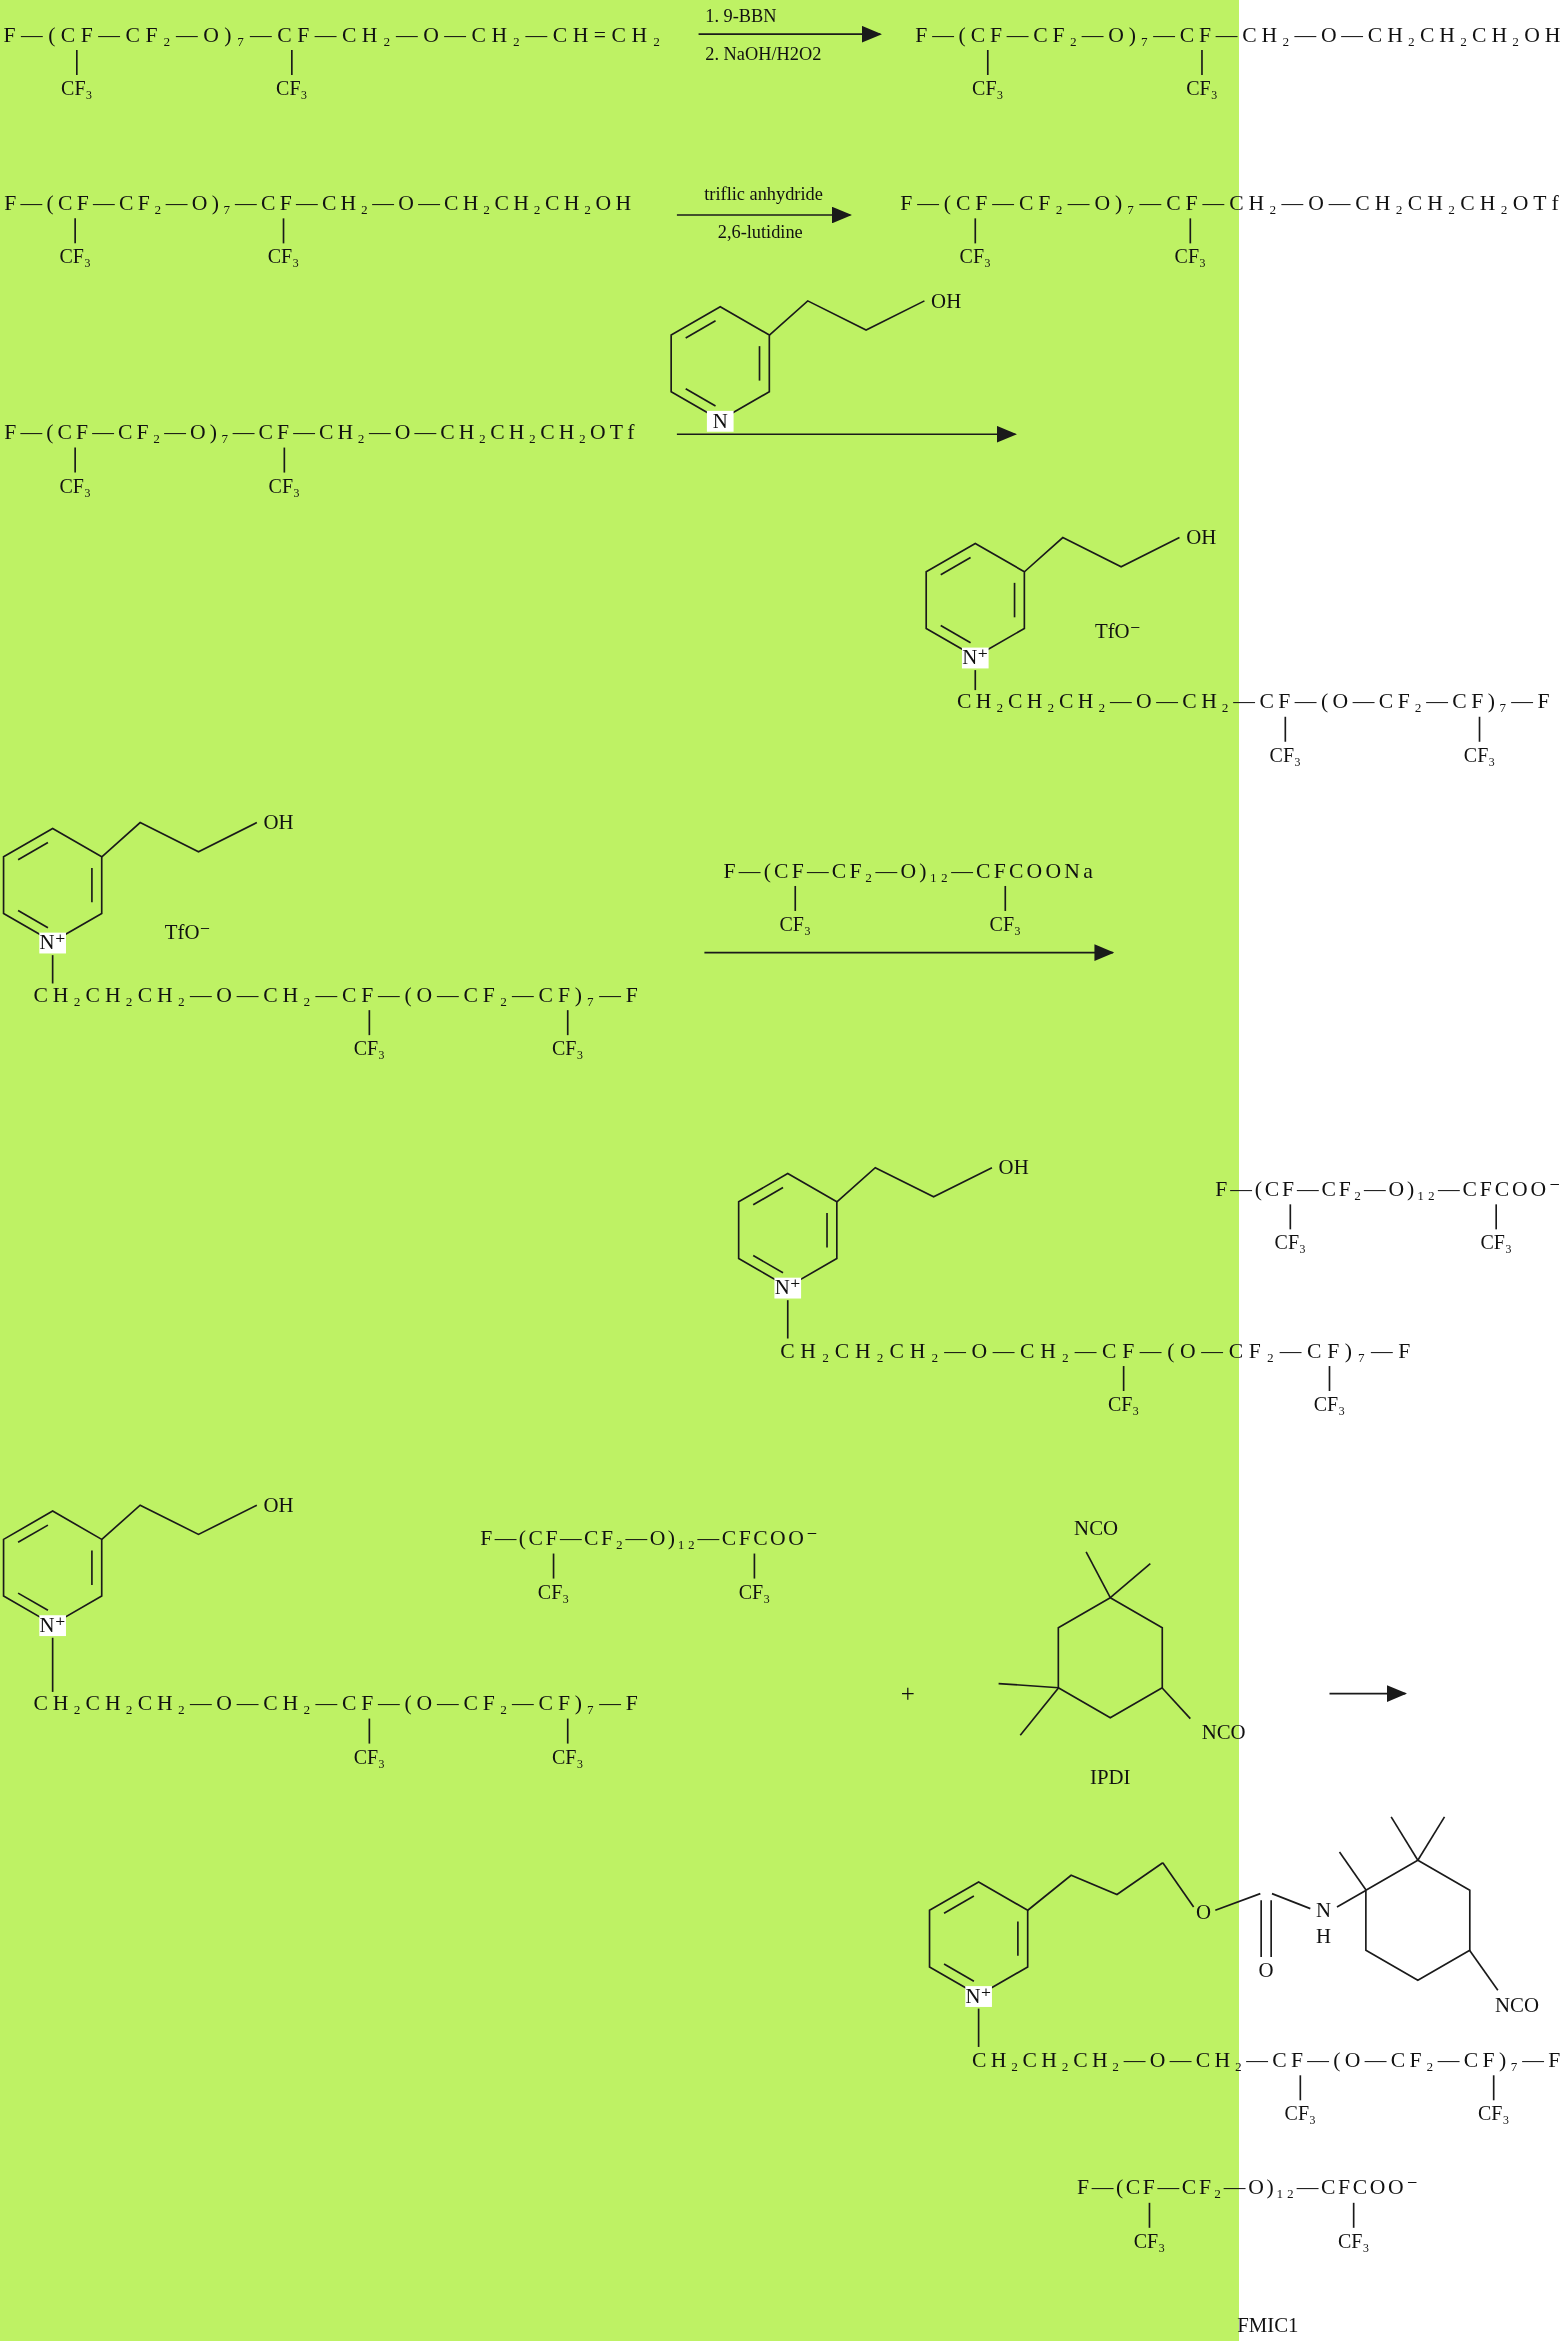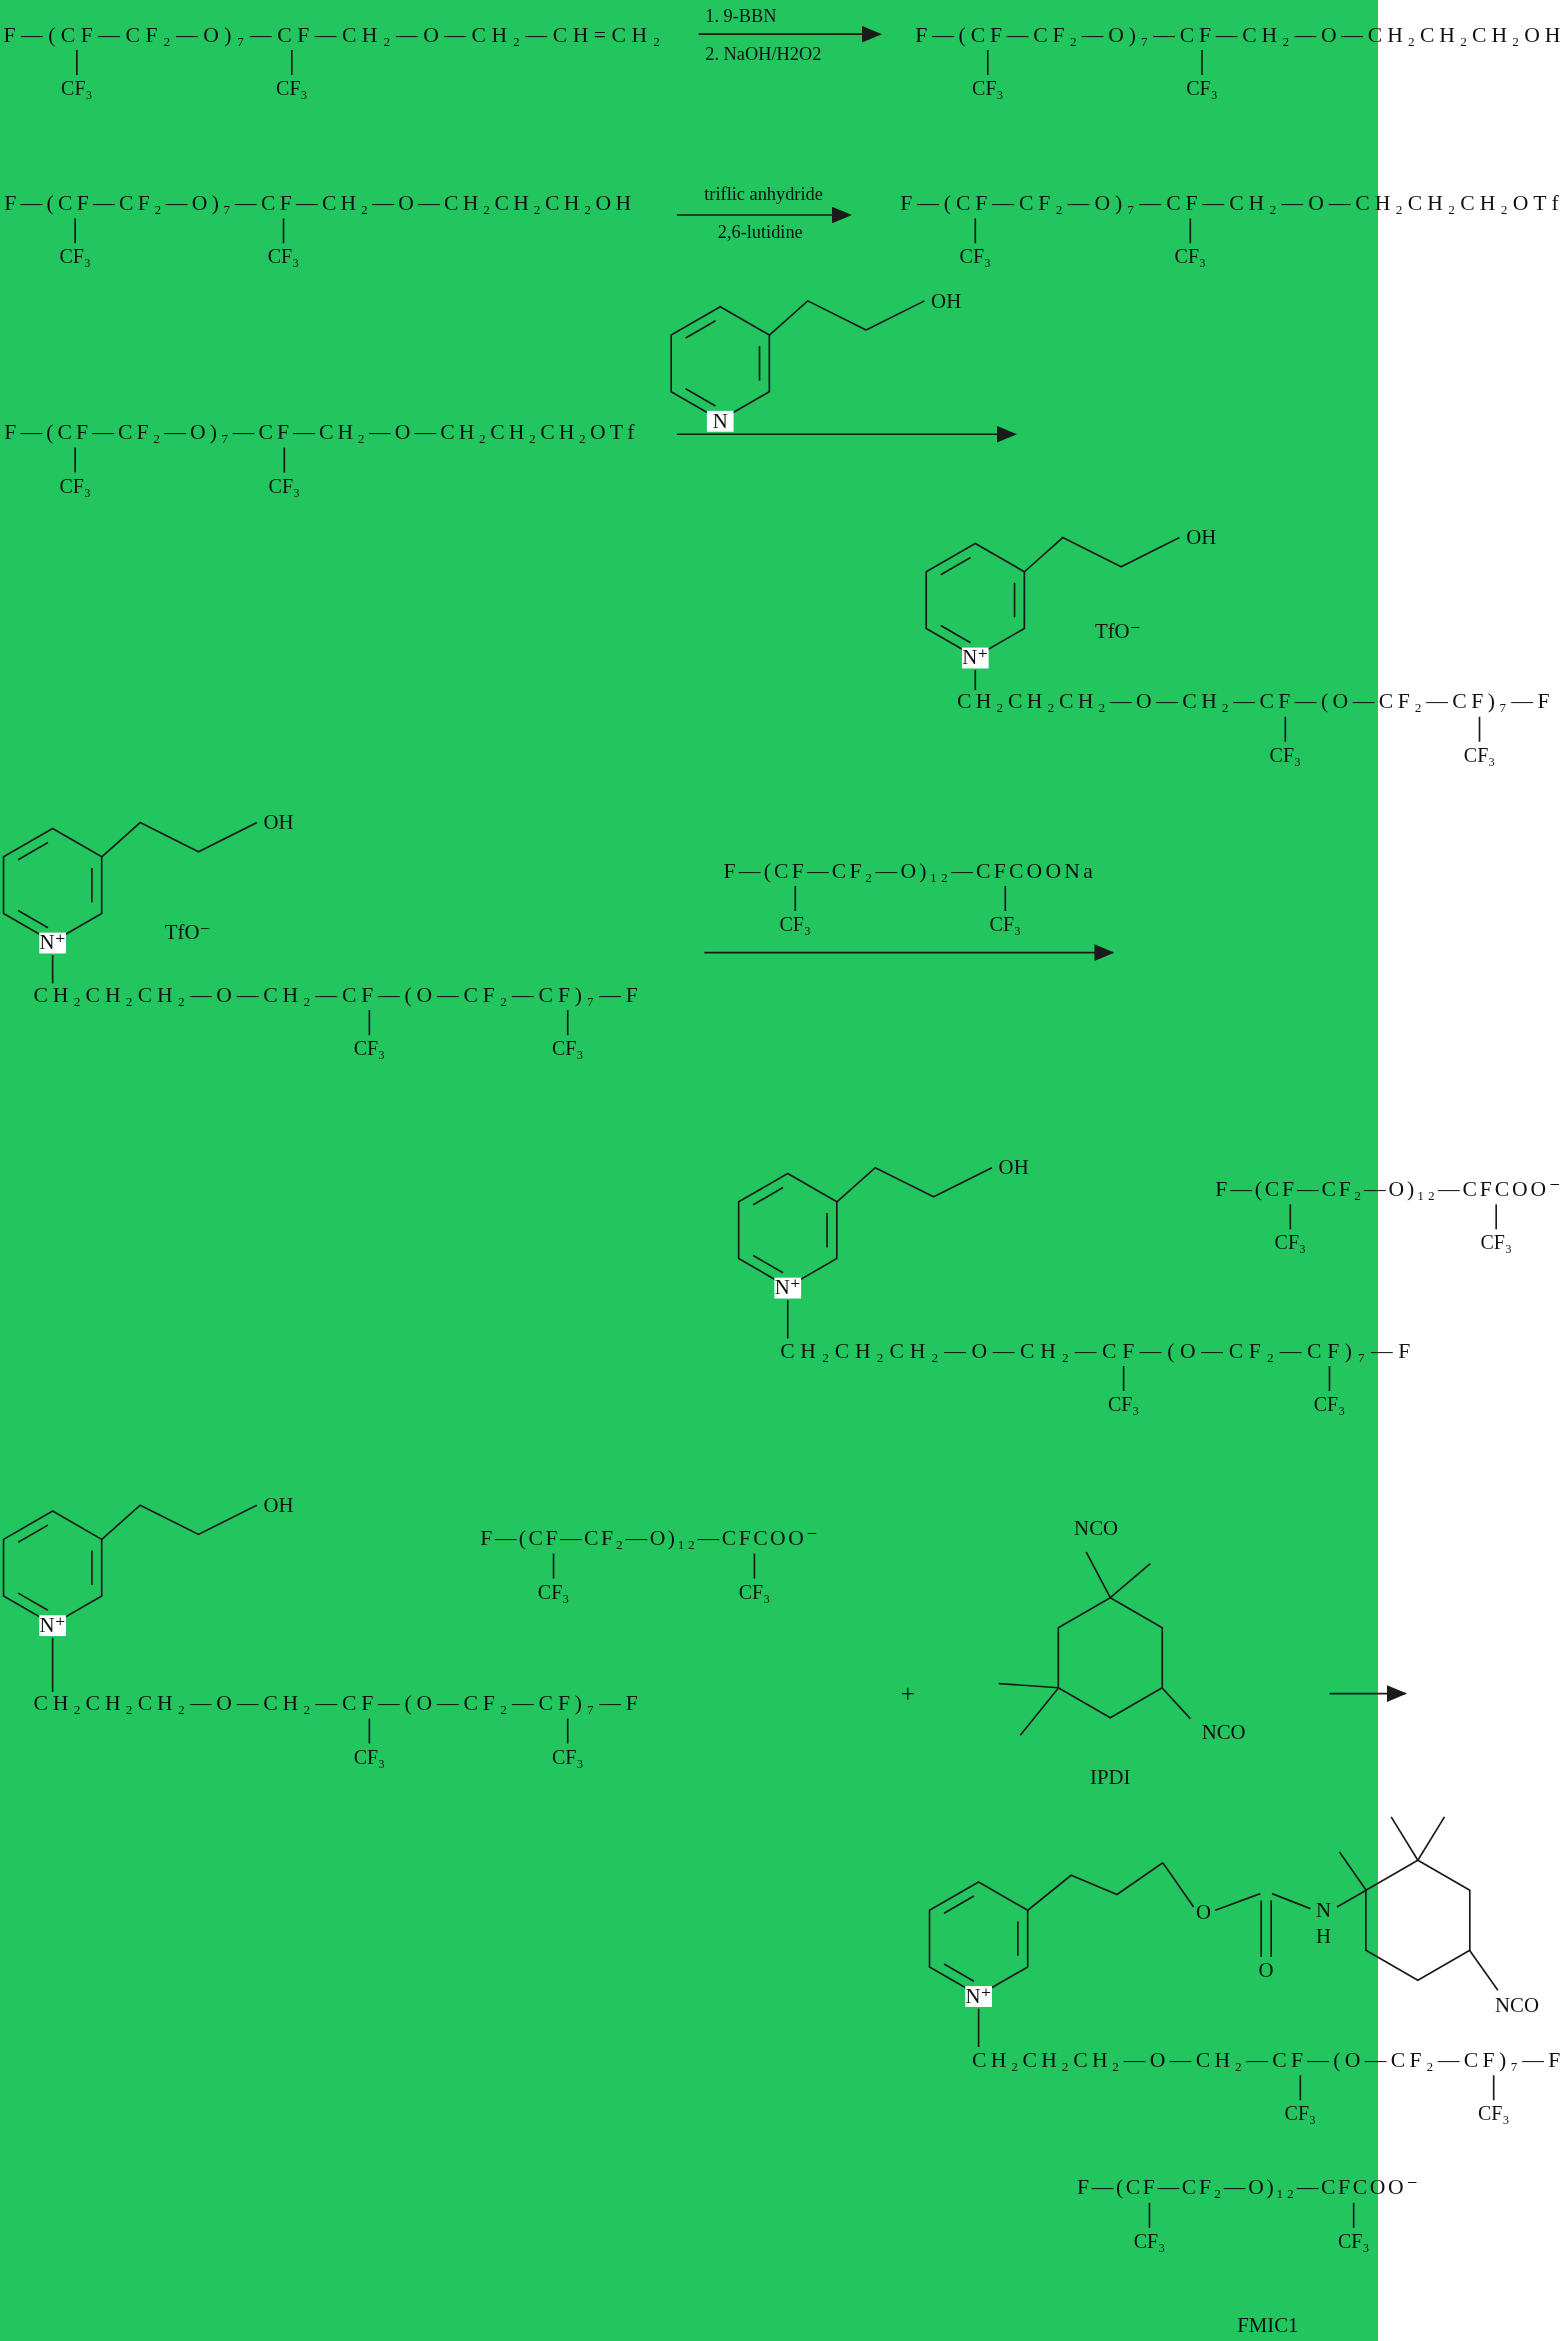--- a/index.html
+++ b/index.html
@@ -1,16 +1,16 @@
 <!DOCTYPE html>
 <html style="font-size:13.3px"><head>
 <meta charset="utf-8">
 <style>
   html,body{margin:0;padding:0;background:#ffffff;}
-  .page{width:1378px;height:2342px;background:#22c55e;position:relative;}
+  .page{width:1239px;height:2342px;background:#bef264;position:relative;}
   svg{display:block;}
   text{fill:#111;font-family:"Liberation Serif","DejaVu Serif",serif;}
   .formula{font-size:26px;}
   .cf3{font-size:24px;text-anchor:middle;}
   .atom{font-size:25px;}
   .mid{text-anchor:middle;}
   .small{font-size:22px;}
   .big{font-size:30px;}
   #structure-layer line,#structure-layer polyline,#structure-layer polygon{stroke:#1a1a1a;stroke-width:2;fill:none;}
   #structure-layer rect{fill:#fff;stroke:none;}

